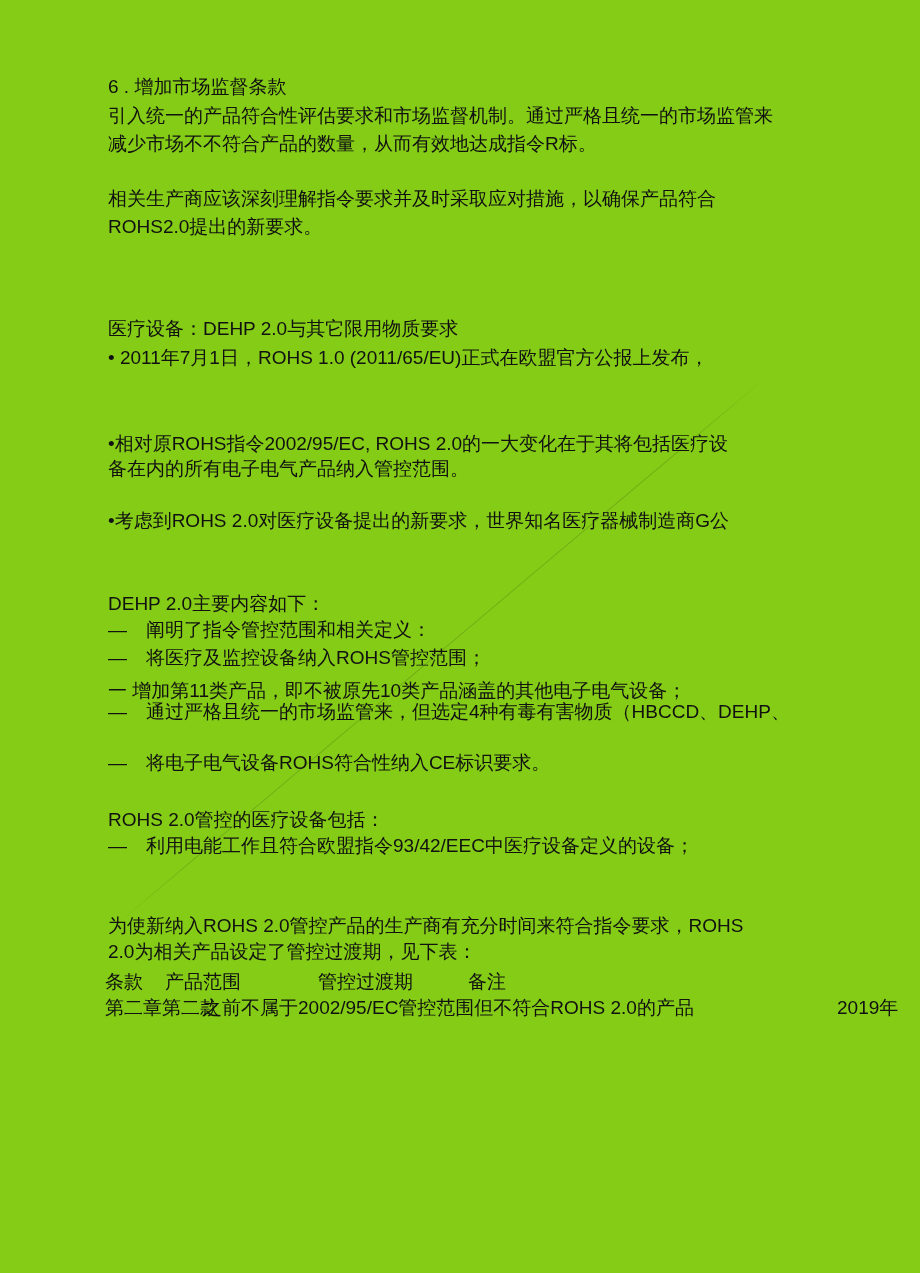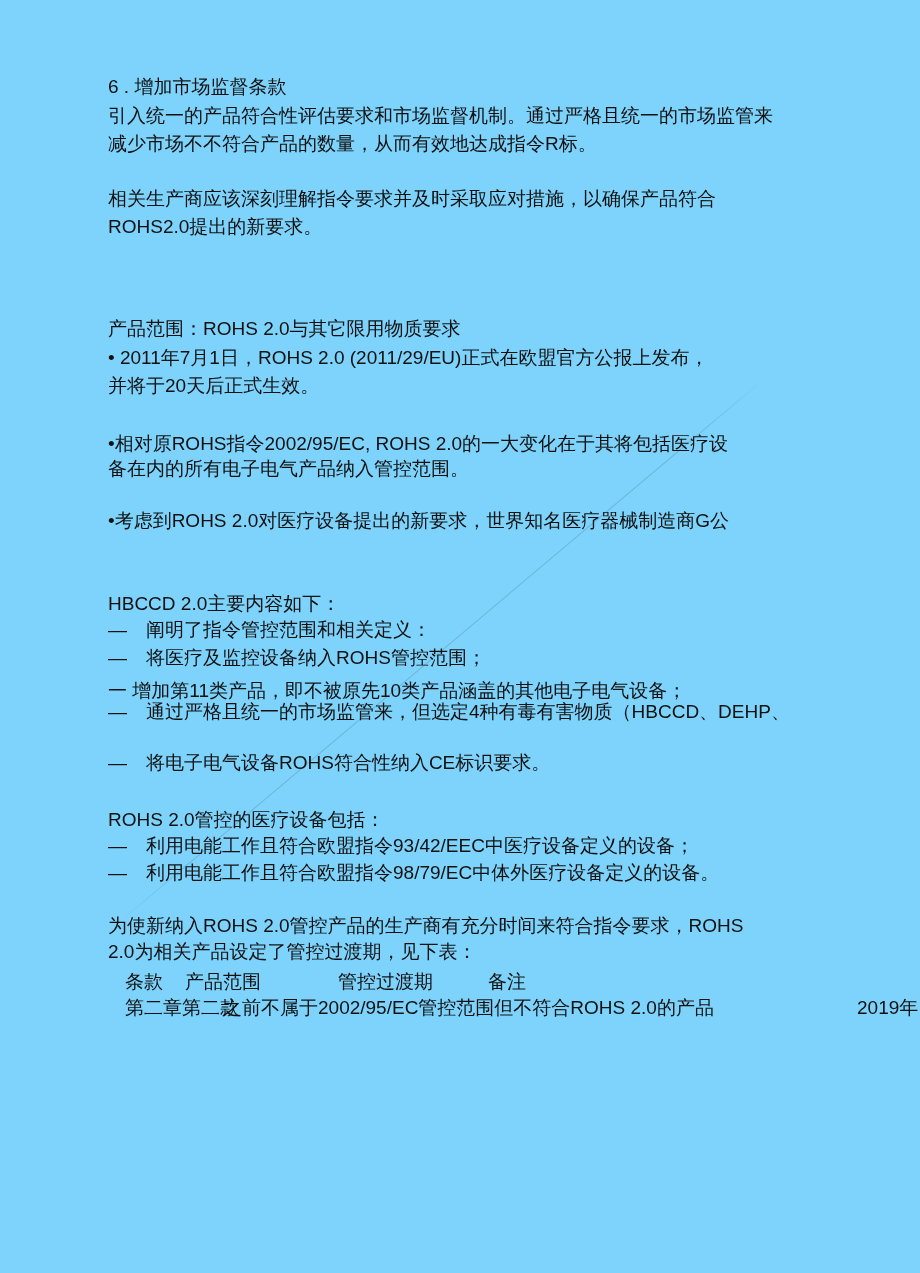--- a/index.html
+++ b/index.html
@@ -1,33 +1,33 @@
 <!DOCTYPE html>
 <html><head>
 <meta charset="utf-8">
 <style>
   html,body{margin:0;padding:0;background:#ffffff;}
   .page{
     position:relative;
     width:920px;
     height:1273px;
-    background:#7dd3fc;
+    background:#84cc16;
     font-family:"Liberation Sans", sans-serif;
     font-size:19px;
     line-height:27px;
     color:#111111;
     overflow:hidden;
   }
   .line{
     position:absolute;
     left:108px;
     white-space:pre;
   }
   .heading{font-size:19px;}
-  .cell{position:absolute;white-space:pre;margin-left:20px;}
+  .cell{position:absolute;white-space:pre;}
   .artifact{
     position:absolute;
     left:115px;
     top:925px;
     width:854px;
     height:1px;
     background:linear-gradient(to right, rgba(0,0,0,0.0), rgba(0,0,0,0.14) 12%, rgba(0,0,0,0.14) 88%, rgba(0,0,0,0.0));
     transform:rotate(-40.1deg);
     transform-origin:0 0;
     pointer-events:none;
@@ -39,37 +39,35 @@
 <div class="page">
 
   <div class="artifact"></div>
 
   <div class="line heading" style="top:73px">6 . 增加市场监督条款</div>
   <div class="line" style="top:102px">引入统一的产品符合性评估要求和市场监督机制。通过严格且统一的市场监管来</div>
   <div class="line" style="top:185px">相关生产商应该深刻理解指令要求并及时采取应对措施，以确保产品符合</div>
   <div class="line" style="top:130px">减少市场不不符合产品的数量，从而有效地达成指令R标。</div>
   <div class="line" style="top:213px">ROHS2.0提出的新要求。</div>
 
-  <div class="line" style="top:315px">产品范围：ROHS 2.0与其它限用物质要求</div>
-  <div class="line" style="top:344px">• 2011年7月1日，ROHS 2.0 (2011/29/EU)正式在欧盟官方公报上发布，</div>
-  <div class="line" style="top:372px">并将于20天后正式生效。</div>
+  <div class="line" style="top:315px">医疗设备：DEHP 2.0与其它限用物质要求</div>
+  <div class="line" style="top:344px">• 2011年7月1日，ROHS 1.0 (2011/65/EU)正式在欧盟官方公报上发布，</div>
   <div class="line" style="top:430px">•相对原ROHS指令2002/95/EC, ROHS 2.0的一大变化在于其将包括医疗设</div>
   <div class="line" style="top:455px">备在内的所有电子电气产品纳入管控范围。</div>
   <div class="line" style="top:507px">•考虑到ROHS 2.0对医疗设备提出的新要求，世界知名医疗器械制造商G公</div>
 
-  <div class="line" style="top:590px">HBCCD 2.0主要内容如下：</div>
+  <div class="line" style="top:590px">DEHP 2.0主要内容如下：</div>
   <div class="line" style="top:616px">—　阐明了指令管控范围和相关定义：</div>
   <div class="line" style="top:644px">—　将医疗及监控设备纳入ROHS管控范围；</div>
   <div class="line" style="top:677px">一 增加第11类产品，即不被原先10类产品涵盖的其他电子电气设备；</div>
   <div class="line" style="top:698px">—　通过严格且统一的市场监管来，但选定4种有毒有害物质（HBCCD、DEHP、</div>
   <div class="line" style="top:749px">—　将电子电气设备ROHS符合性纳入CE标识要求。</div>
 
   <div class="line" style="top:806px">ROHS 2.0管控的医疗设备包括：</div>
   <div class="line" style="top:832px">—　利用电能工作且符合欧盟指令93/42/EEC中医疗设备定义的设备；</div>
-  <div class="line" style="top:859px">—　利用电能工作且符合欧盟指令98/79/EC中体外医疗设备定义的设备。</div>
 
   <div class="line" style="top:912px">为使新纳入ROHS 2.0管控产品的生产商有充分时间来符合指令要求，ROHS</div>
   <div class="line" style="top:938px">2.0为相关产品设定了管控过渡期，见下表：</div>
 
   <div>
     <span class="cell" style="left:105px;top:968px">条款</span>
     <span class="cell" style="left:165px;top:968px">产品范围</span>
     <span class="cell" style="left:318px;top:968px">管控过渡期</span>
     <span class="cell" style="left:468px;top:968px">备注</span>
   </div>

